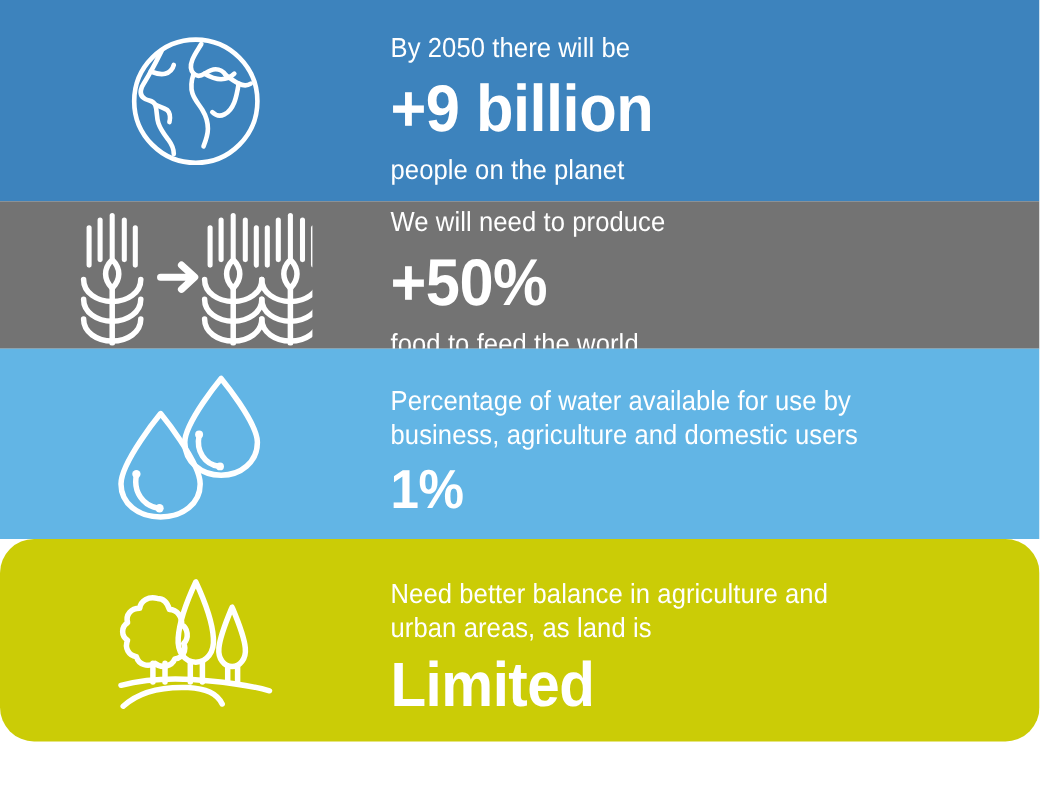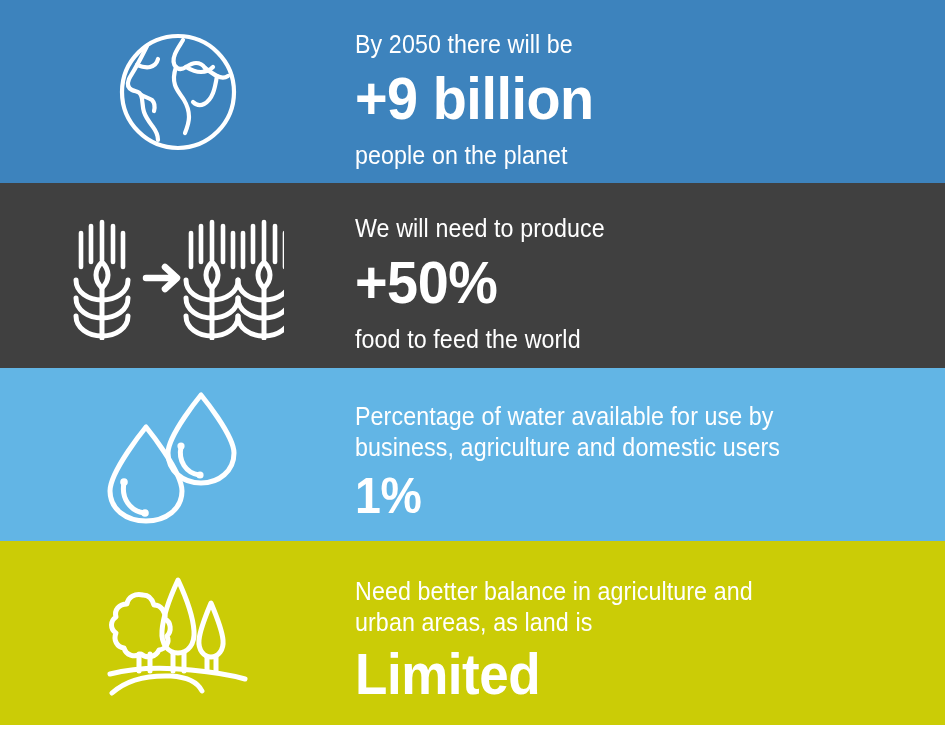--- a/index.html
+++ b/index.html
@@ -19,23 +19,23 @@
   }
   .band {
     position: relative;
     display: flex;
     align-items: center;
     width: 100%;
     box-sizing: border-box;
     overflow: hidden;
   }
   .band-1 { height: 183px; background: #3d83bd; }
-  .band-2 { height: 185px; background: #404040; }
+  .band-2 { height: 134px; background: #737373; }
   .band-3 { height: 173px; background: #62b5e5; }
-  .band-4 { height: 184px; background: #cbcc06; }
+  .band-4 { height: 184px; background: #cbcc06; border-radius: 31px; }
 
   .icon-cell {
     width: 355px;
     min-width: 355px;
     height: 100%;
     display: flex;
     align-items: center;
     justify-content: center;
     box-sizing: border-box;
   }

